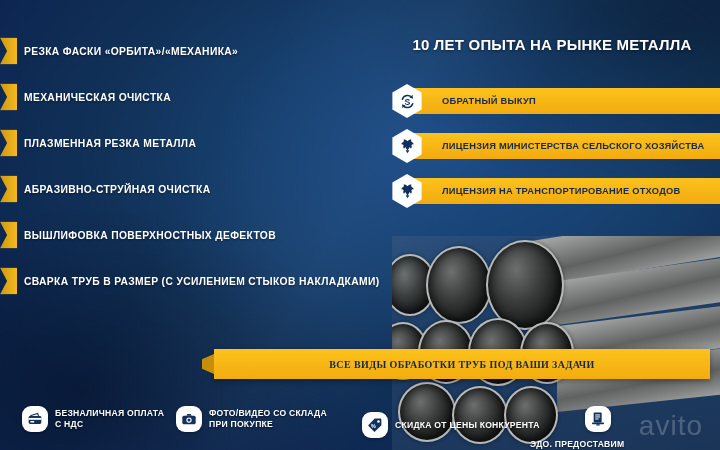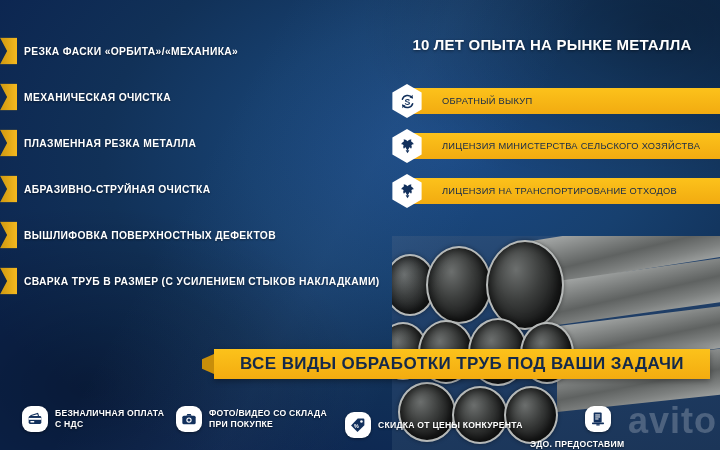--- a/index.html
+++ b/index.html
@@ -144,21 +144,21 @@
     top: 4px;
     width: 10px;
     height: 18px;
     background: #c98f0b;
     clip-path: polygon(0 0, 100% 26%, 100% 74%, 0 100%);
   }
   .badge-text {
     margin-left: 38px;
     color: #14294b;
     font-size: 9.3px;
-    font-weight: normal;
+    font-weight: bold;
     letter-spacing: 0.25px;
     white-space: nowrap;
   }
   .badge-icon {
     position: absolute;
     left: 0;
     top: 0;
     width: 34px;
     height: 34px;
     background: #ffffff;
@@ -232,24 +232,25 @@
     position: absolute;
     left: -12px;
     top: 5px;
     width: 12px;
     height: 20px;
     background: #c88e0a;
     clip-path: polygon(100% 0, 100% 100%, 0 74%, 0 26%);
   }
   #main-banner-text {
     color: #14294b;
-    font-size: 17px;
+    font-size: 10px;
     font-weight: bold;
     letter-spacing: 0.4px;
     white-space: nowrap;
+    font-family: Liberation Serif, serif;
   }
 
   
   #feature-row {
     position: absolute;
     left: 0;
     top: 400px;
     width: 720px;
     height: 50px;
   }
@@ -276,24 +277,24 @@
     font-weight: bold;
     line-height: 11px;
     letter-spacing: 0.25px;
     white-space: nowrap;
     text-shadow: 0 1px 2px rgba(0,0,0,.55);
   }
 
   
   #watermark {
     position: absolute;
-    right: 3px;
+    right: 17px;
     bottom: 8px;
-    font-size: 36px;
-    font-weight: bold;
+    font-size: 28px;
+    font-weight: normal;
     color: rgba(255,255,255,0.22);
     letter-spacing: 1px;
     font-family: "Liberation Sans", sans-serif;
     pointer-events: none;
   }
 </style>
 </head>
 <body>
 
 <div id="banner">
@@ -437,21 +438,21 @@
           <rect x="5" y="15" width="6" height="2.2" rx="0.6" fill="#ffffff"></rect>
           <path d="M5 7L16 3.6l1.3 3.9" fill="none" stroke="#12305c" stroke-width="1.7"></path>
         </svg>
       </span>
       <span class="feature-text">
         <span>БЕЗНАЛИЧНАЯ ОПЛАТА</span><br>
         <span>С НДС</span>
       </span>
     </div>
 
-    <div class="feature-item" style="left:345px; top:12px;">
+    <div class="feature-item" style="left:362px; top:12px;">
       <span class="feature-icon">
         <svg width="16" height="16" viewBox="0 0 24 24">
           <path d="M11.6 2.4H20a1.6 1.6 0 0 1 1.6 1.6v8.4L11.2 22.4 1.6 12.8z" fill="#12305c"></path>
           <circle cx="17.2" cy="6.8" r="1.9" fill="#ffffff"></circle>
           <text x="9.5" y="17" font-size="8" font-weight="bold" fill="#ffffff" text-anchor="middle" font-family="Liberation Sans, sans-serif">%</text>
         </svg>
       </span>
       <span class="feature-text">
         <span>СКИДКА ОТ ЦЕНЫ КОНКУРЕНТА</span>
       </span>

